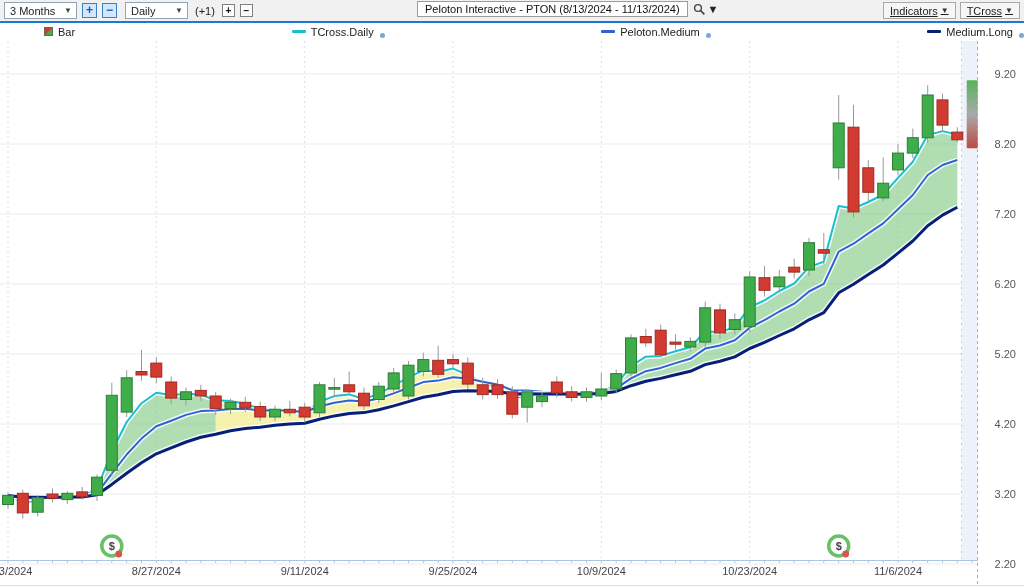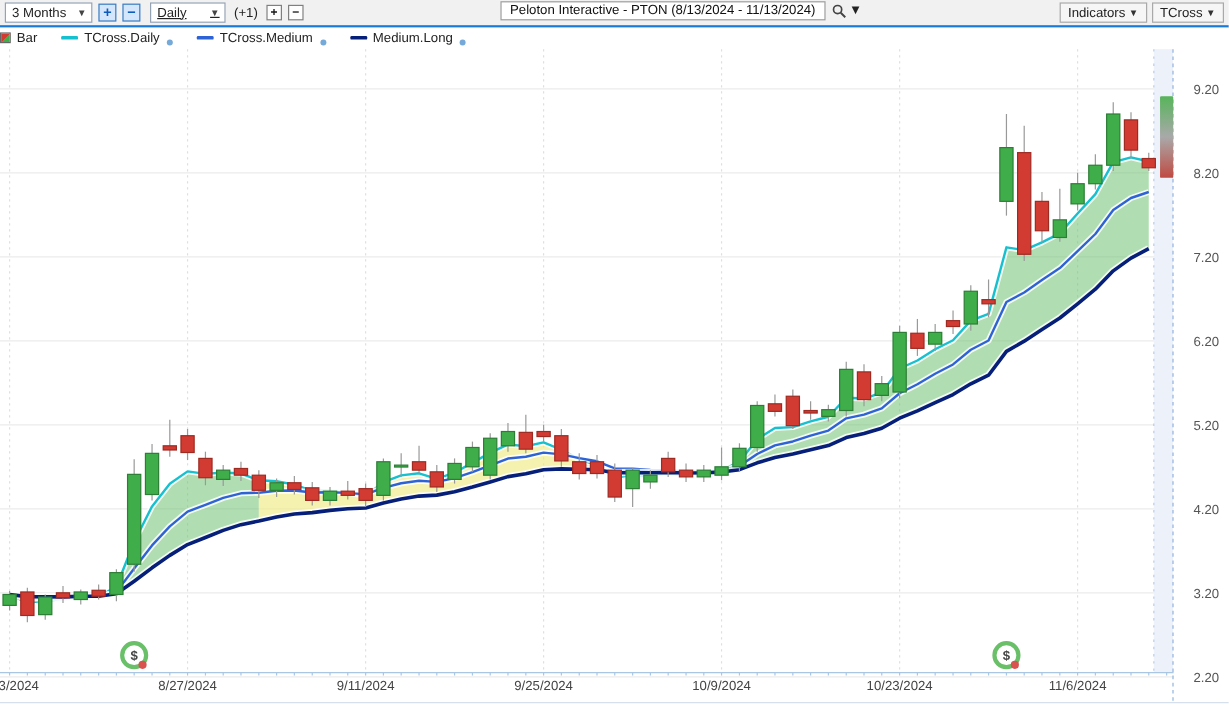--- a/index.html
+++ b/index.html
@@ -17,44 +17,44 @@
            font-weight:bold;font-size:12px;line-height:11px;padding:0;text-align:center;}
   .graybtn{width:13px;height:13px;border:1px solid #7f7f7f;background:#fdfdfd;color:#111;
            font-weight:bold;font-size:10px;line-height:9px;padding:0;text-align:center;}
   .plus1{color:#222;margin:0 2px;}
   .tb-center{position:absolute;left:417px;top:1px;display:flex;align-items:center;gap:5px;text-align:center;}
   .title-box{background:#fff;border:1px solid #9c9c9c;padding:1px 7px;font-size:11px;
              white-space:nowrap;color:#111;}
   .mag{display:inline-flex;align-items:center;gap:2px;}
   .tb-right{margin-left:auto;display:flex;gap:4px;}
   .tb-btn{height:17px;border:1px solid #a9a9a9;background:#f6f6f6;font-size:11px;color:#222;
-          padding:0 6px;display:inline-flex;align-items:center;gap:3px;}
+          padding:0 6px;display:inline-flex;align-items:center;gap:3px;text-decoration:underline;}
   .tb-btn .caret{font-size:8px;color:#333;}
   
   .legend{position:relative;z-index:3;height:17px;background:#fff;display:flex;
-          align-items:center;gap:20px;font-size:11px;color:#222;}
+          align-items:center;gap:20px;padding-left:44px;font-size:11px;color:#222;justify-content:space-between;}
   .legend-item{display:flex;align-items:center;gap:5px;}
   .sw-bar{width:9px;height:9px;border:1px solid #666;box-sizing:border-box;
           background:linear-gradient(135deg,#d23b2f 49%,#3fae49 51%);}
   .sw-line{width:14px;height:3px;border-radius:1px;background:#888;}
   .l-dot{width:5px;height:5px;border-radius:50%;background:#74a9d8;margin-top:7px;margin-left:1px;}
   
   #chart{position:absolute;left:0;top:0;z-index:1;}
 </style>
 </head>
 <body>
 
 <div class="toolbar">
   <div class="combo" style="min-width:62px;text-align:center;">
     <span>3 Months</span>
     <span class="caret">▼</span>
   </div>
   <button class="bluebtn">+</button>
   <button class="bluebtn">−</button>
-  <div class="combo" style="min-width:52px;margin-left:3px;text-decoration:underline;">
+  <div class="combo" style="min-width:52px;margin-left:3px;">
     <span>Daily</span>
     <span class="caret">▼</span>
   </div>
   <span class="plus1">(+1)</span>
   <button class="graybtn">+</button>
   <button class="graybtn">−</button>
 
   <div class="tb-center">
     <div class="title-box">Peloton Interactive - PTON (8/13/2024 - 11/13/2024)</div>
     <span class="mag">
@@ -83,21 +83,21 @@
     <span class="sw-bar"></span>
     <span>Bar</span>
   </div>
   <div class="legend-item">
     <span class="sw-line" style="background: rgb(23, 192, 207);"></span>
     <span>TCross.Daily</span>
     <span class="l-dot"></span>
   </div>
   <div class="legend-item">
     <span class="sw-line" style="background: rgb(46, 99, 214);"></span>
-    <span>TCross.Medium</span>
+    <span>Peloton.Medium</span>
     <span class="l-dot"></span>
   </div>
   <div class="legend-item">
     <span class="sw-line" style="background: rgb(6, 31, 120);"></span>
     <span>Medium.Long</span>
     <span class="l-dot"></span>
   </div>
 </div>
 
 <svg id="chart" width="1024" height="588" viewBox="0 0 1024 588">

